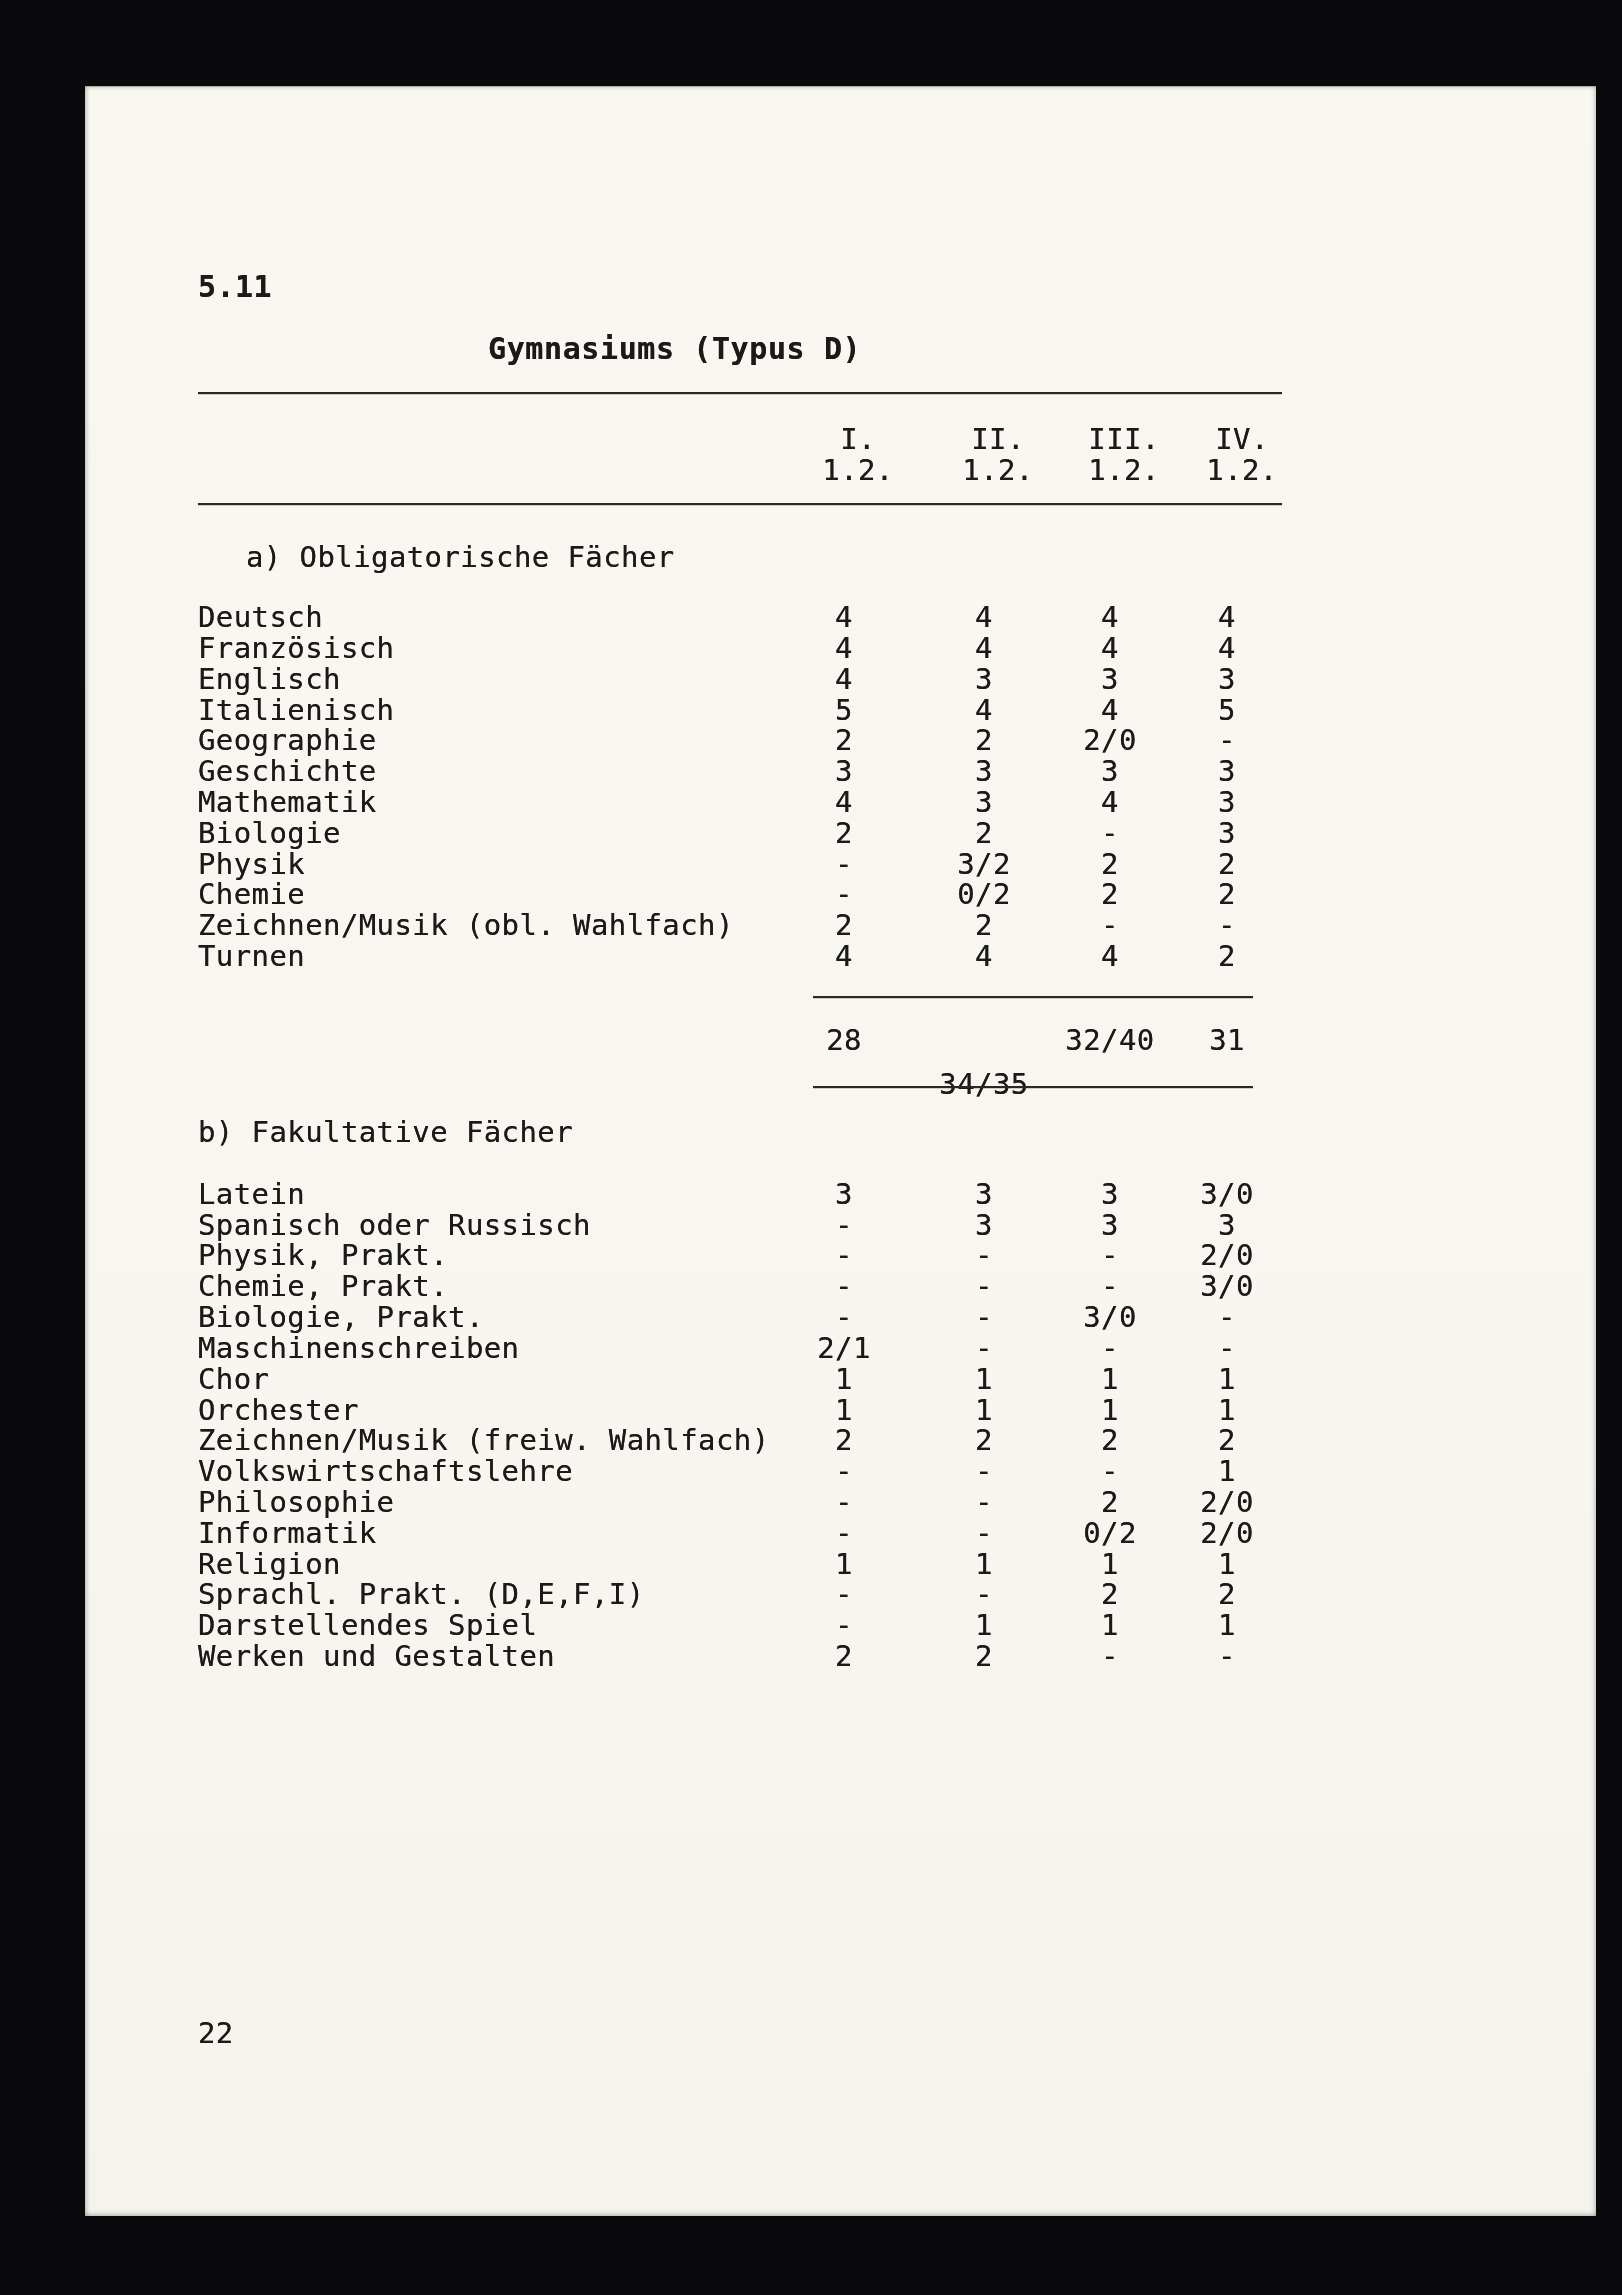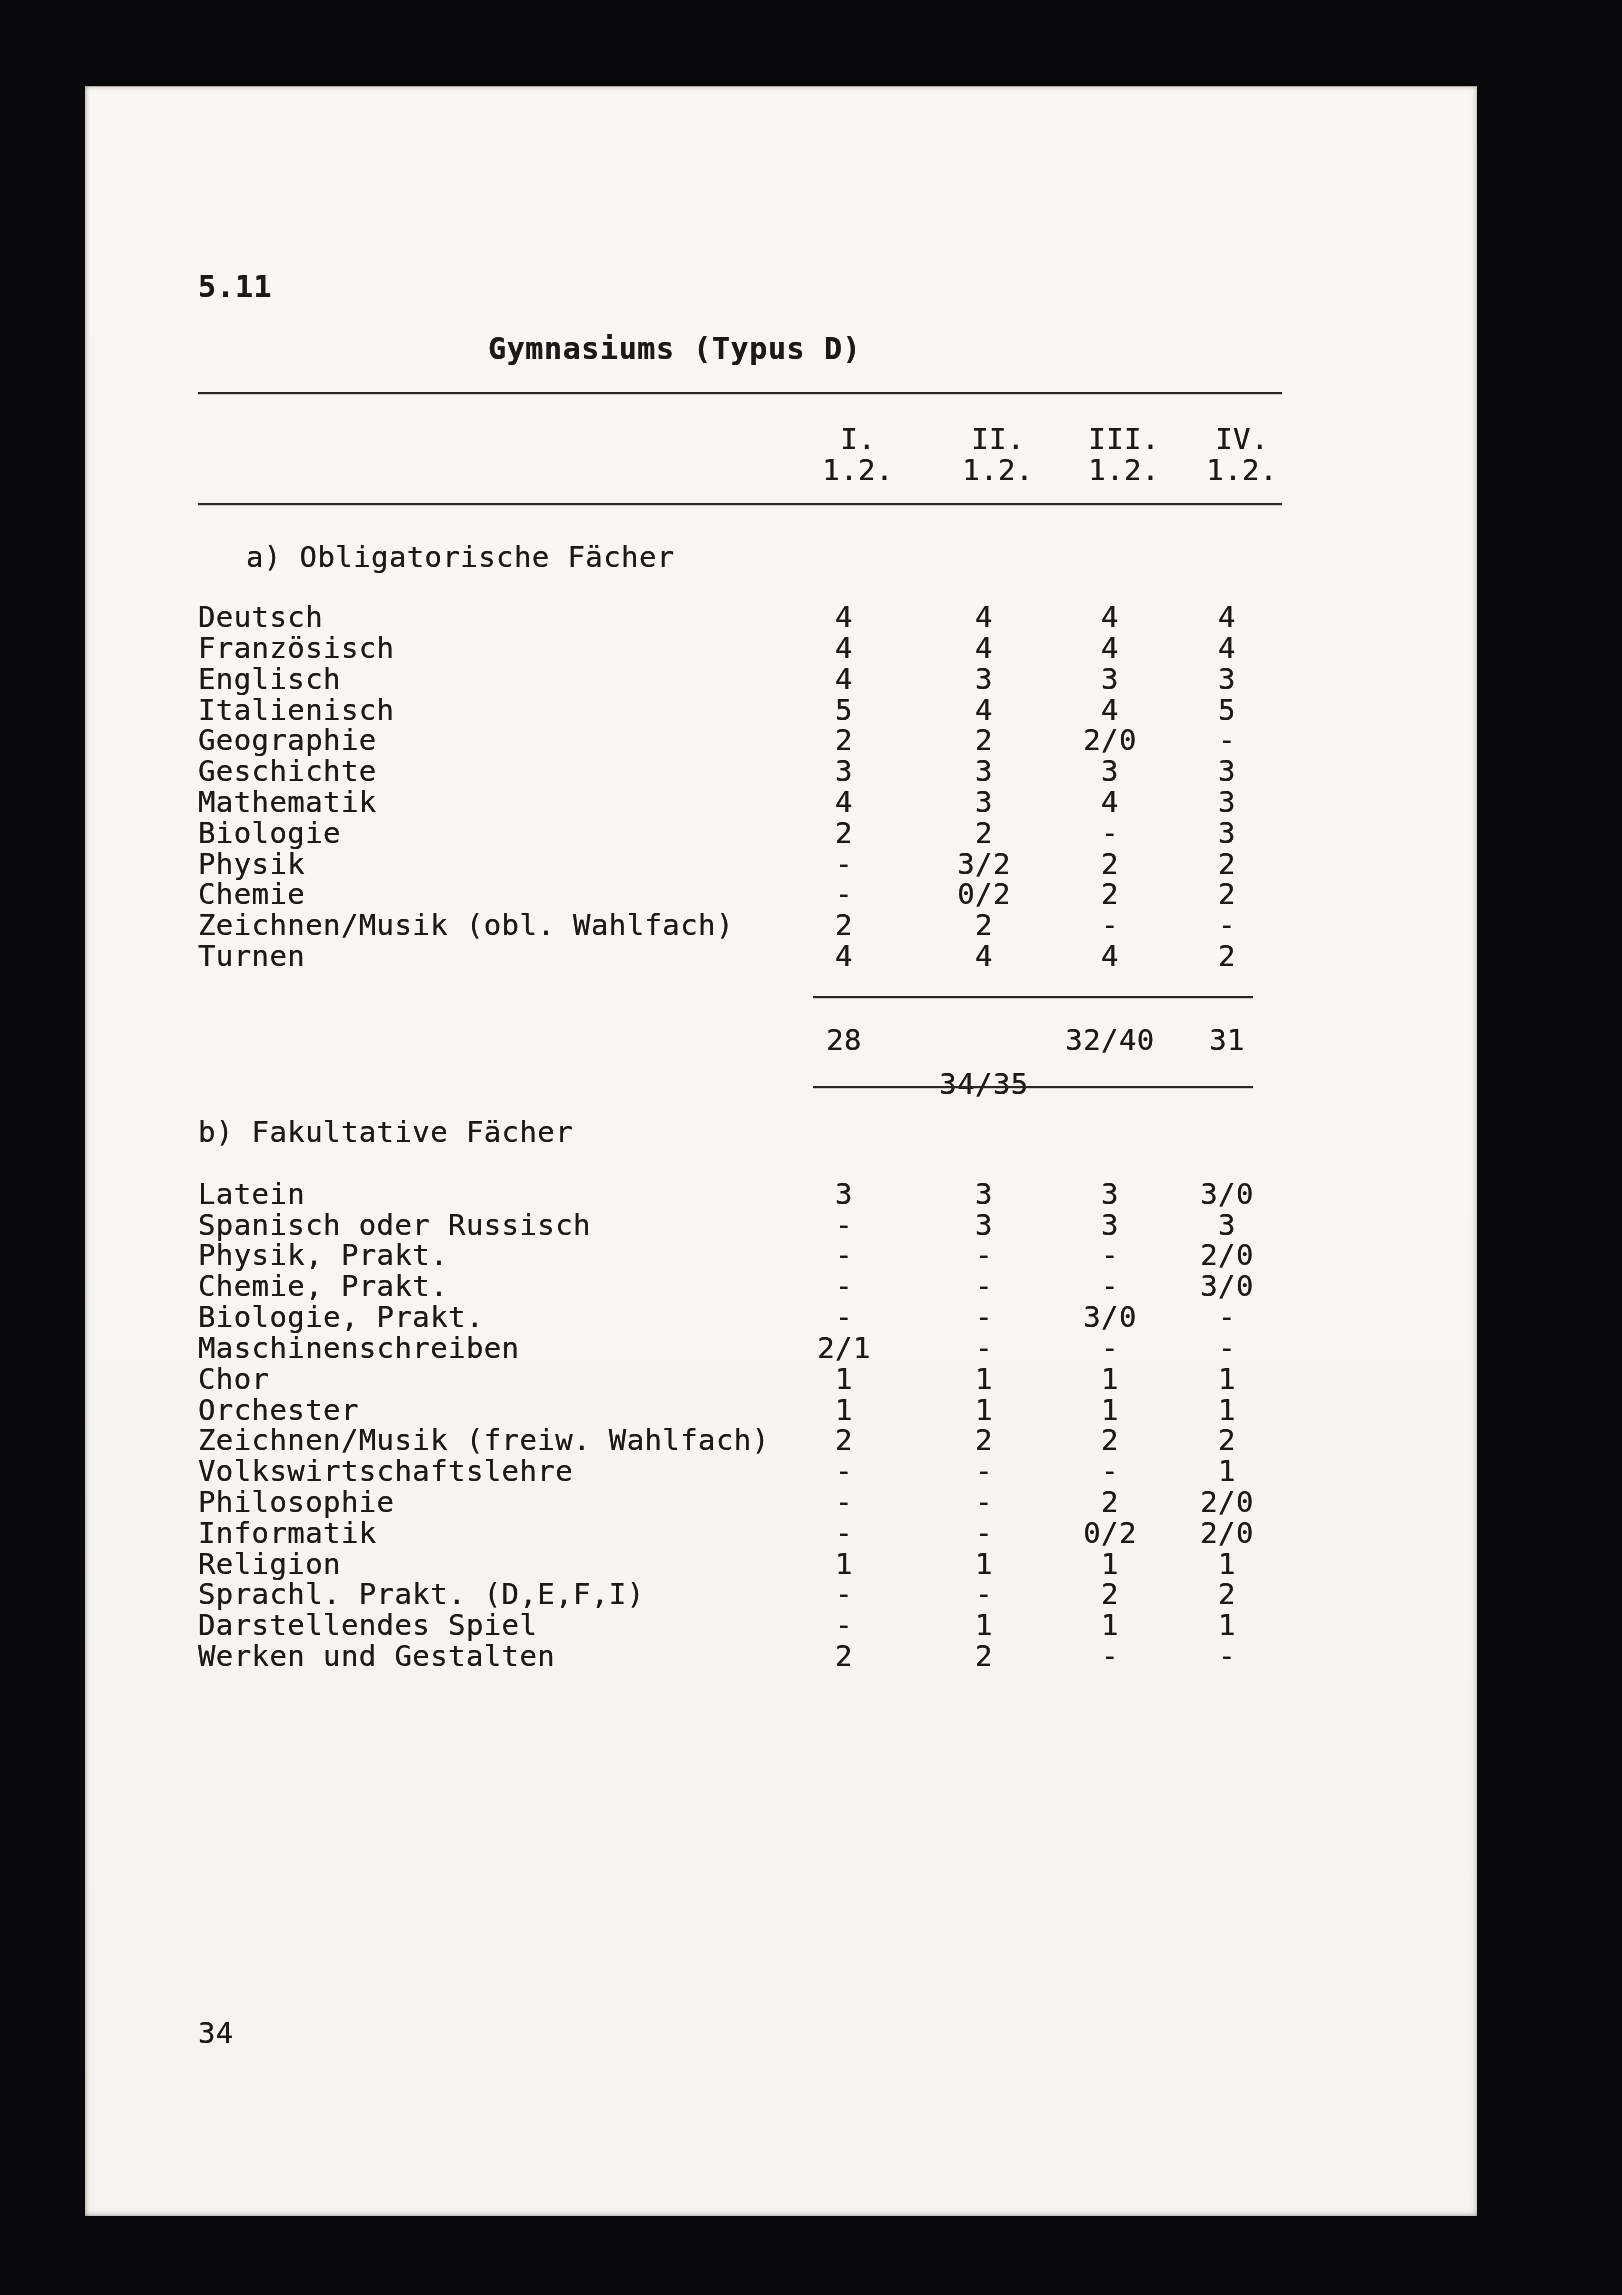--- a/index.html
+++ b/index.html
@@ -12,21 +12,21 @@
   body{
     width:1622px;height:2295px;
     background:var(--bg);
     position:relative;
     overflow:hidden;
     font-family:"DejaVu Sans Mono","Liberation Mono",monospace;
   }
   .page{
     position:absolute;
     left:85px;top:86px;
-    width:1392px;height:2129px;
+    width:1511px;height:2129px;
     background:linear-gradient(180deg,#f8f7f2 0%,#f7f6f1 55%,#f4f3ed 100%);
     border-top:1.6px solid rgba(110,100,70,.5);
     box-shadow:
       inset 2.4px 0 6.5px -3.2px rgba(40,35,25,.45),
       inset -2.4px 0 6.5px -3.2px rgba(40,35,25,.35),
       inset 0 -3.2px 8px -4.9px rgba(40,35,25,.4);
     color:var(--ink);
   }
   .page *{position:absolute;white-space:pre;}
   .txt{
@@ -74,15 +74,15 @@
   <div class="sec-label txt" id="secA-label">a) Obligatorische Fächer</div>
   <div id="rowsA"><div class="subject txt" style="top: 515px;">Deutsch</div><div class="val txt" style="top: 515px; left: 698px;">4</div><div class="val txt" style="top: 515px; left: 838px;">4</div><div class="val txt" style="top: 515px; left: 964px;">4</div><div class="val txt" style="top: 515px; left: 1081px;">4</div><div class="subject txt" style="top: 546px;">Französisch</div><div class="val txt" style="top: 546px; left: 698px;">4</div><div class="val txt" style="top: 546px; left: 838px;">4</div><div class="val txt" style="top: 546px; left: 964px;">4</div><div class="val txt" style="top: 546px; left: 1081px;">4</div><div class="subject txt" style="top: 577px;">Englisch</div><div class="val txt" style="top: 577px; left: 698px;">4</div><div class="val txt" style="top: 577px; left: 838px;">3</div><div class="val txt" style="top: 577px; left: 964px;">3</div><div class="val txt" style="top: 577px; left: 1081px;">3</div><div class="subject txt" style="top: 608px;">Italienisch</div><div class="val txt" style="top: 608px; left: 698px;">5</div><div class="val txt" style="top: 608px; left: 838px;">4</div><div class="val txt" style="top: 608px; left: 964px;">4</div><div class="val txt" style="top: 608px; left: 1081px;">5</div><div class="subject txt" style="top: 638px;">Geographie</div><div class="val txt" style="top: 638px; left: 698px;">2</div><div class="val txt" style="top: 638px; left: 838px;">2</div><div class="val txt" style="top: 638px; left: 964px;">2/0</div><div class="val txt" style="top: 638px; left: 1081px;">-</div><div class="subject txt" style="top: 669px;">Geschichte</div><div class="val txt" style="top: 669px; left: 698px;">3</div><div class="val txt" style="top: 669px; left: 838px;">3</div><div class="val txt" style="top: 669px; left: 964px;">3</div><div class="val txt" style="top: 669px; left: 1081px;">3</div><div class="subject txt" style="top: 700px;">Mathematik</div><div class="val txt" style="top: 700px; left: 698px;">4</div><div class="val txt" style="top: 700px; left: 838px;">3</div><div class="val txt" style="top: 700px; left: 964px;">4</div><div class="val txt" style="top: 700px; left: 1081px;">3</div><div class="subject txt" style="top: 731px;">Biologie</div><div class="val txt" style="top: 731px; left: 698px;">2</div><div class="val txt" style="top: 731px; left: 838px;">2</div><div class="val txt" style="top: 731px; left: 964px;">-</div><div class="val txt" style="top: 731px; left: 1081px;">3</div><div class="subject txt" style="top: 762px;">Physik</div><div class="val txt" style="top: 762px; left: 698px;">-</div><div class="val txt" style="top: 762px; left: 838px;">3/2</div><div class="val txt" style="top: 762px; left: 964px;">2</div><div class="val txt" style="top: 762px; left: 1081px;">2</div><div class="subject txt" style="top: 792px;">Chemie</div><div class="val txt" style="top: 792px; left: 698px;">-</div><div class="val txt" style="top: 792px; left: 838px;">0/2</div><div class="val txt" style="top: 792px; left: 964px;">2</div><div class="val txt" style="top: 792px; left: 1081px;">2</div><div class="subject txt" style="top: 823px;">Zeichnen/Musik (obl. Wahlfach)</div><div class="val txt" style="top: 823px; left: 698px;">2</div><div class="val txt" style="top: 823px; left: 838px;">2</div><div class="val txt" style="top: 823px; left: 964px;">-</div><div class="val txt" style="top: 823px; left: 1081px;">-</div><div class="subject txt" style="top: 854px;">Turnen</div><div class="val txt" style="top: 854px; left: 698px;">4</div><div class="val txt" style="top: 854px; left: 838px;">4</div><div class="val txt" style="top: 854px; left: 964px;">4</div><div class="val txt" style="top: 854px; left: 1081px;">2</div></div>
 
   <div class="rule" id="rule-tot1"></div>
   <div id="totals"><div class="val txt" style="top: 938px; left: 698px;">28</div><div class="val txt" style="top: 938px; left: 838px; margin-top: 44px;">34/35</div><div class="val txt" style="top: 938px; left: 964px;">32/40</div><div class="val txt" style="top: 938px; left: 1081px;">31</div></div>
   <div class="rule" id="rule-tot2"></div>
 
   <div class="sec-label txt" id="secB-label">b) Fakultative Fächer</div>
   <div id="rowsB"><div class="subject txt" style="top: 1092px;">Latein</div><div class="val txt" style="top: 1092px; left: 698px;">3</div><div class="val txt" style="top: 1092px; left: 838px;">3</div><div class="val txt" style="top: 1092px; left: 964px;">3</div><div class="val txt" style="top: 1092px; left: 1081px;">3/0</div><div class="subject txt" style="top: 1123px;">Spanisch oder Russisch</div><div class="val txt" style="top: 1123px; left: 698px;">-</div><div class="val txt" style="top: 1123px; left: 838px;">3</div><div class="val txt" style="top: 1123px; left: 964px;">3</div><div class="val txt" style="top: 1123px; left: 1081px;">3</div><div class="subject txt" style="top: 1153px;">Physik, Prakt.</div><div class="val txt" style="top: 1153px; left: 698px;">-</div><div class="val txt" style="top: 1153px; left: 838px;">-</div><div class="val txt" style="top: 1153px; left: 964px;">-</div><div class="val txt" style="top: 1153px; left: 1081px;">2/0</div><div class="subject txt" style="top: 1184px;">Chemie, Prakt.</div><div class="val txt" style="top: 1184px; left: 698px;">-</div><div class="val txt" style="top: 1184px; left: 838px;">-</div><div class="val txt" style="top: 1184px; left: 964px;">-</div><div class="val txt" style="top: 1184px; left: 1081px;">3/0</div><div class="subject txt" style="top: 1215px;">Biologie, Prakt.</div><div class="val txt" style="top: 1215px; left: 698px;">-</div><div class="val txt" style="top: 1215px; left: 838px;">-</div><div class="val txt" style="top: 1215px; left: 964px;">3/0</div><div class="val txt" style="top: 1215px; left: 1081px;">-</div><div class="subject txt" style="top: 1246px;">Maschinenschreiben</div><div class="val txt" style="top: 1246px; left: 698px;">2/1</div><div class="val txt" style="top: 1246px; left: 838px;">-</div><div class="val txt" style="top: 1246px; left: 964px;">-</div><div class="val txt" style="top: 1246px; left: 1081px;">-</div><div class="subject txt" style="top: 1277px;">Chor</div><div class="val txt" style="top: 1277px; left: 698px;">1</div><div class="val txt" style="top: 1277px; left: 838px;">1</div><div class="val txt" style="top: 1277px; left: 964px;">1</div><div class="val txt" style="top: 1277px; left: 1081px;">1</div><div class="subject txt" style="top: 1308px;">Orchester</div><div class="val txt" style="top: 1308px; left: 698px;">1</div><div class="val txt" style="top: 1308px; left: 838px;">1</div><div class="val txt" style="top: 1308px; left: 964px;">1</div><div class="val txt" style="top: 1308px; left: 1081px;">1</div><div class="subject txt" style="top: 1338px;">Zeichnen/Musik (freiw. Wahlfach)</div><div class="val txt" style="top: 1338px; left: 698px;">2</div><div class="val txt" style="top: 1338px; left: 838px;">2</div><div class="val txt" style="top: 1338px; left: 964px;">2</div><div class="val txt" style="top: 1338px; left: 1081px;">2</div><div class="subject txt" style="top: 1369px;">Volkswirtschaftslehre</div><div class="val txt" style="top: 1369px; left: 698px;">-</div><div class="val txt" style="top: 1369px; left: 838px;">-</div><div class="val txt" style="top: 1369px; left: 964px;">-</div><div class="val txt" style="top: 1369px; left: 1081px;">1</div><div class="subject txt" style="top: 1400px;">Philosophie</div><div class="val txt" style="top: 1400px; left: 698px;">-</div><div class="val txt" style="top: 1400px; left: 838px;">-</div><div class="val txt" style="top: 1400px; left: 964px;">2</div><div class="val txt" style="top: 1400px; left: 1081px;">2/0</div><div class="subject txt" style="top: 1431px;">Informatik</div><div class="val txt" style="top: 1431px; left: 698px;">-</div><div class="val txt" style="top: 1431px; left: 838px;">-</div><div class="val txt" style="top: 1431px; left: 964px;">0/2</div><div class="val txt" style="top: 1431px; left: 1081px;">2/0</div><div class="subject txt" style="top: 1462px;">Religion</div><div class="val txt" style="top: 1462px; left: 698px;">1</div><div class="val txt" style="top: 1462px; left: 838px;">1</div><div class="val txt" style="top: 1462px; left: 964px;">1</div><div class="val txt" style="top: 1462px; left: 1081px;">1</div><div class="subject txt" style="top: 1492px;">Sprachl. Prakt. (D,E,F,I)</div><div class="val txt" style="top: 1492px; left: 698px;">-</div><div class="val txt" style="top: 1492px; left: 838px;">-</div><div class="val txt" style="top: 1492px; left: 964px;">2</div><div class="val txt" style="top: 1492px; left: 1081px;">2</div><div class="subject txt" style="top: 1523px;">Darstellendes Spiel</div><div class="val txt" style="top: 1523px; left: 698px;">-</div><div class="val txt" style="top: 1523px; left: 838px;">1</div><div class="val txt" style="top: 1523px; left: 964px;">1</div><div class="val txt" style="top: 1523px; left: 1081px;">1</div><div class="subject txt" style="top: 1554px;">Werken und Gestalten</div><div class="val txt" style="top: 1554px; left: 698px;">2</div><div class="val txt" style="top: 1554px; left: 838px;">2</div><div class="val txt" style="top: 1554px; left: 964px;">-</div><div class="val txt" style="top: 1554px; left: 1081px;">-</div></div>
 
-  <span class="pagenum txt">34</span>
+  <span class="pagenum txt">22</span>
 </div>
 
 
 </body></html>

